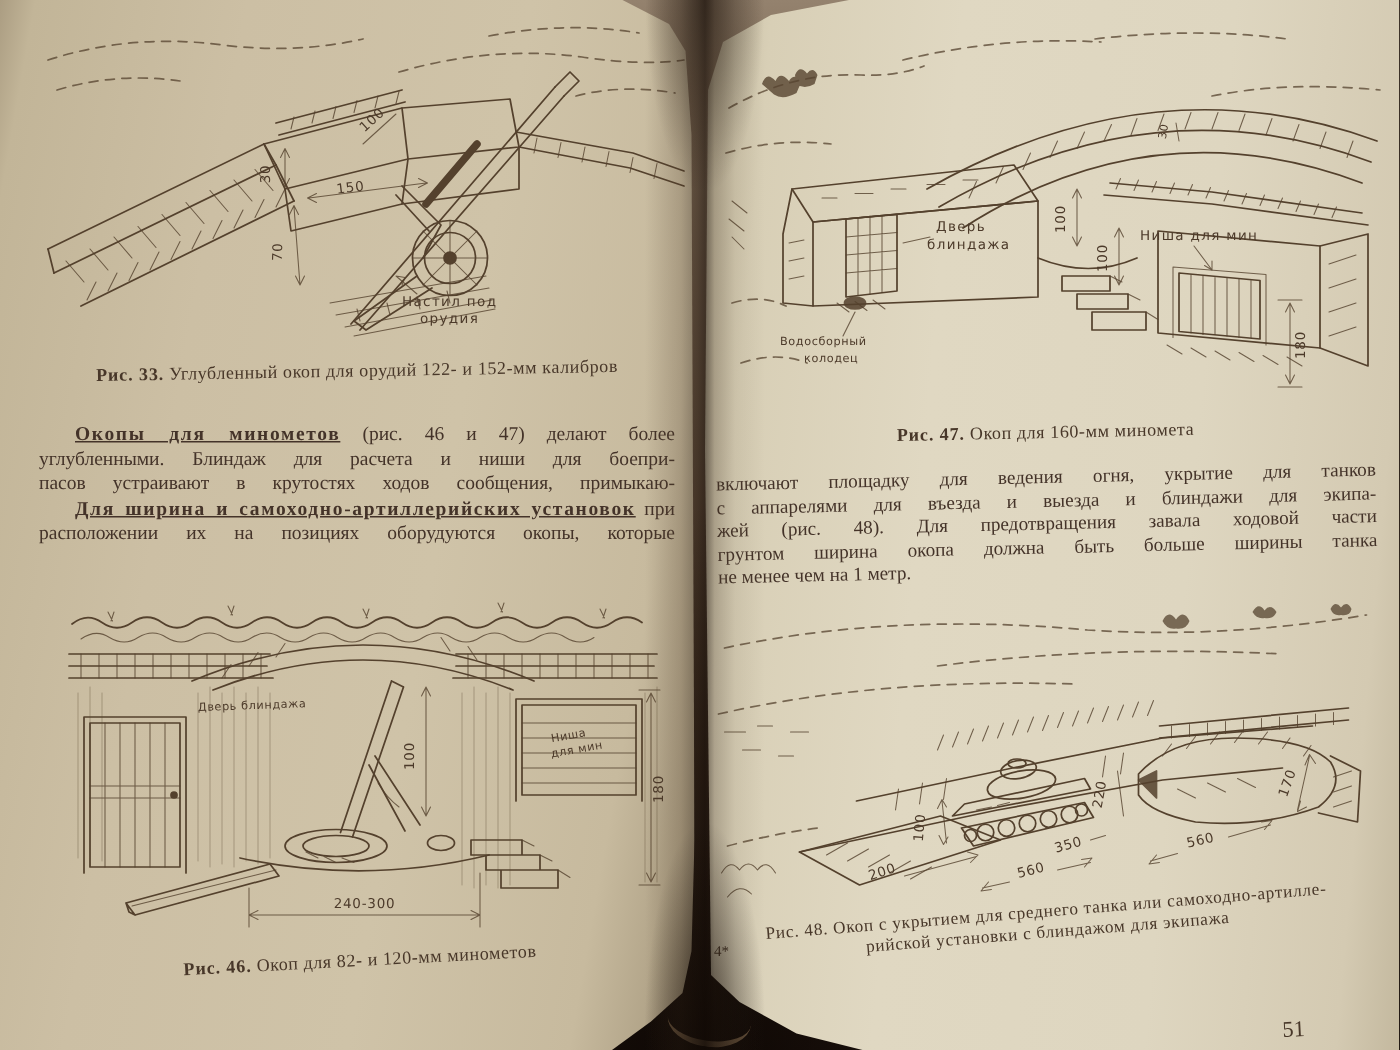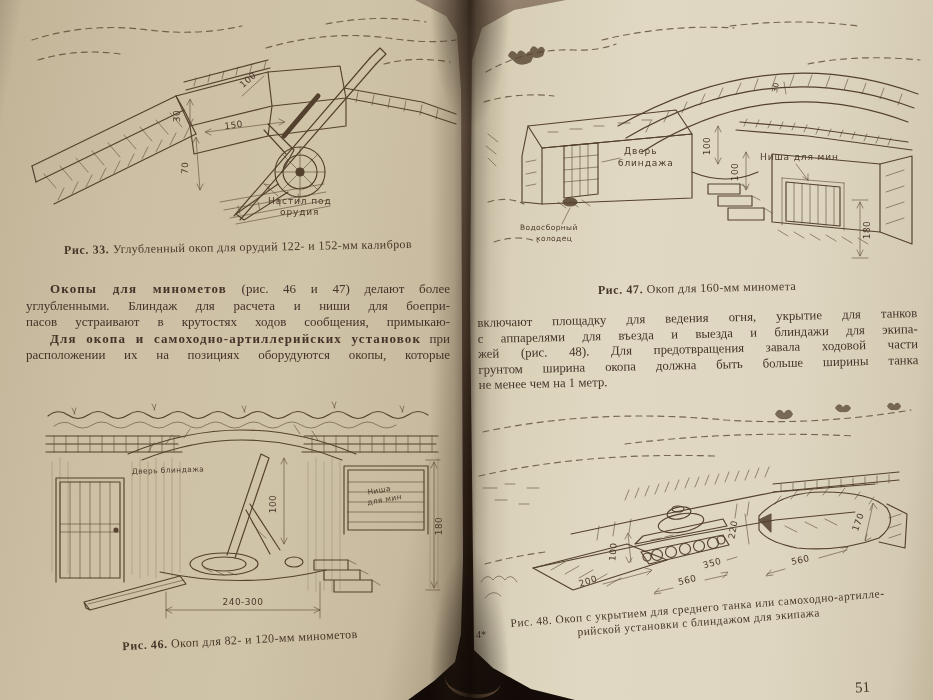--- a/index.html
+++ b/index.html
@@ -24,21 +24,21 @@
   .curl{position:absolute;left:445px;top:662px;width:56px;height:32px;z-index:2;
     border-radius:50%;border-bottom:4px solid rgba(186,152,112,.55);transform:rotate(7deg);}
   .fig{position:absolute;}
   .caption{position:absolute;text-align:center;color:#483729;font-size:12px;letter-spacing:.4px;}
   .caption b{font-weight:700;letter-spacing:.6px;}
   .body{position:absolute;color:#443329;font-size:13px;line-height:16.5px;}
   .body.rb{font-size:12.8px;line-height:15.6px;}
   .jl{text-align:justify;text-align-last:justify;}
   .jl.last{text-align-last:left;}
   .jl.first{padding-left:24px;}
-  .lead{font-weight:700;letter-spacing:1.1px;}
+  .lead{font-weight:700;letter-spacing:1.1px;text-decoration:underline;}
   .pagenum{position:absolute;font-size:15px;color:#483729;}
   .mark{position:absolute;font-size:10px;color:#483729;}
   .cap48{font-size:11.5px;line-height:14px;letter-spacing:.5px;}
   svg .s{stroke:#54412d;stroke-width:1.15;fill:none;stroke-linecap:round;stroke-linejoin:round;}
   svg .thin{stroke-width:.7;opacity:.8;}
   svg .hatch{stroke-width:.6;opacity:.38;}
   svg .dash{stroke-dasharray:6 5;opacity:.75;}
   svg text{stroke:none;fill:#4c3a2a;font-family:"DejaVu Sans",sans-serif;}
   svg .dim{font-size:9px;letter-spacing:.5px;}
   svg .dims{font-size:7.5px;letter-spacing:.3px;}
@@ -112,21 +112,21 @@
 
     <div class="caption" style="left:36px;top:240px;width:404px;transform:rotate(-1deg)">
       <b>Рис. 33.</b>
       <span>Углубленный окоп для орудий 122- и 152-мм калибров</span>
     </div>
 
     <div class="body" style="left:26px;top:281px;width:424px">
       <div class="jl first"><b class="lead">Окопы для минометов</b> <span>(рис. 46 и 47) делают более</span></div>
       <div class="jl">углубленными. Блиндаж для расчета и ниши для боепри-</div>
       <div class="jl">пасов устраивают в крутостях ходов сообщения, примыкаю-</div>
-      <div class="jl first"><b class="lead">Для окопа и самоходно-артиллерийских установок</b> <span>при</span></div>
+      <div class="jl first"><b class="lead">Для ширина и самоходно-артиллерийских установок</b> <span>при</span></div>
       <div class="jl">расположении их на позициях оборудуются окопы, которые</div>
     </div>
 
     <svg class="fig" style="left:32px;top:392px" width="420" height="232" viewBox="0 0 420 232">
       <g class="s">
         <g>
           <path d="M16,24 q10,-8 20,-1 q10,7 20,0 q10,-7 20,0 q10,7 20,0 q10,-7 20,0 q10,7 20,0 q10,-7 20,0 q10,7 20,0 q10,-7 20,0 q10,7 20,0 q10,-7 20,0 q10,7 20,0 q10,-7 20,0 q10,7 20,0 q10,-7 20,0 q10,7 20,0 q10,-7 20,0 q10,7 20,0 q10,-7 20,0"></path>
           <path class="thin" d="M22,34 q10,-7 19,-1 q10,6 19,0 q10,-6 19,0 q10,6 19,0 q10,-6 19,0 q10,6 19,0 q10,-6 19,0 q10,6 19,0 q10,-6 19,0 q10,6 19,0 q10,-6 19,0 q10,6 19,0 q10,-6 19,0 q10,6 19,0 q10,-6 19,0 q10,6 19,0 q10,-6 19,0 q10,6 19,0"></path>
           <path class="thin" d="M40,16 l3,6 M44,16 l-2,6 M120,12 l3,6 M124,12 l-2,6 M210,14 l3,6 M214,14 l-2,6 M300,10 l3,6 M304,10 l-2,6 M368,14 l3,6 M372,14 l-2,6"></path>
           <path d="M14,44 H148 M14,52 H146 M14,60 H150"></path>

